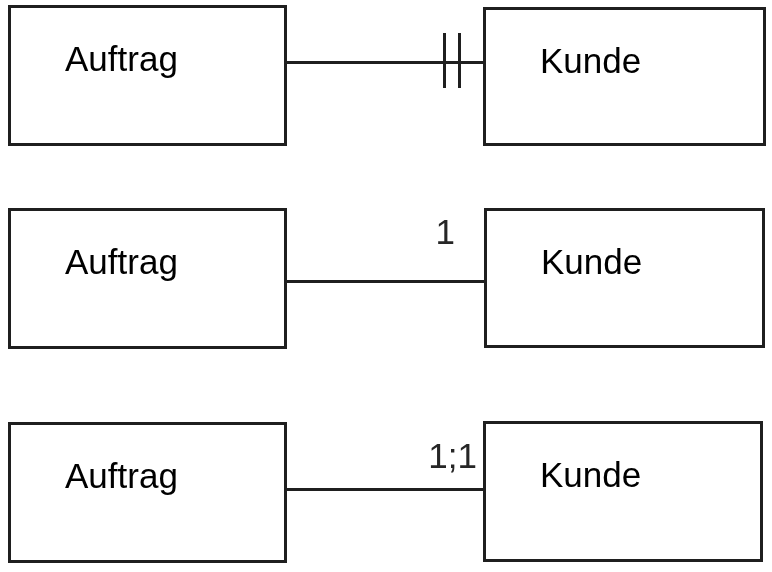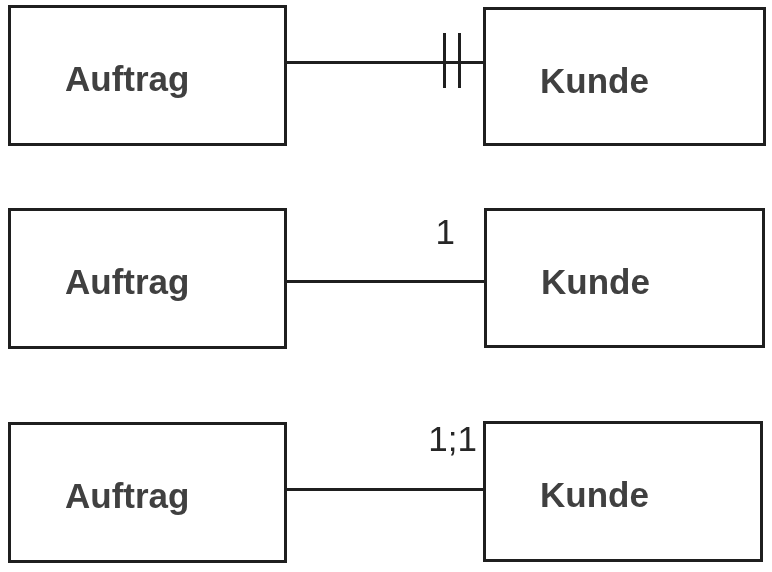--- a/index.html
+++ b/index.html
@@ -18,26 +18,25 @@
   }
   .entity {
     position: absolute;
     border: 3px solid #1f1f1f;
     box-sizing: border-box;
     background: #ffffff;
   }
   .ent-label {
     position: absolute;
     left: 54px;
-    top: 52px;
+    top: 32px;
     font-size: 35px;
     line-height: 1.1;
-    color: #404040;
+    color: #000000;
     white-space: nowrap;
-    font-weight: bold;
   }
   .connector {
     position: absolute;
     height: 3px;
     background: #1f1f1f;
   }
   .tick {
     position: absolute;
     width: 3px;
     height: 55px;
@@ -78,19 +77,19 @@
     <div class="entity" style="left:484px; top:208px; width:281px; height:140px">
       <span class="ent-label">Kunde</span>
     </div>
   </div>
 
   <div>
     <div class="entity" style="left:8px; top:422px; width:279px; height:141px">
       <span class="ent-label">Auftrag</span>
     </div>
     <div class="connector" style="left:287px; top:488px; width:196px"></div>
-    <span class="card-label" style="left:355px; top:420px; width:122px">1;1</span>
+    <span class="card-label" style="left:355px; top:437px; width:122px">1;1</span>
     <div class="entity" style="left:483px; top:421px; width:280px; height:141px">
       <span class="ent-label">Kunde</span>
     </div>
   </div>
 
 </div>
 
 </body></html>

